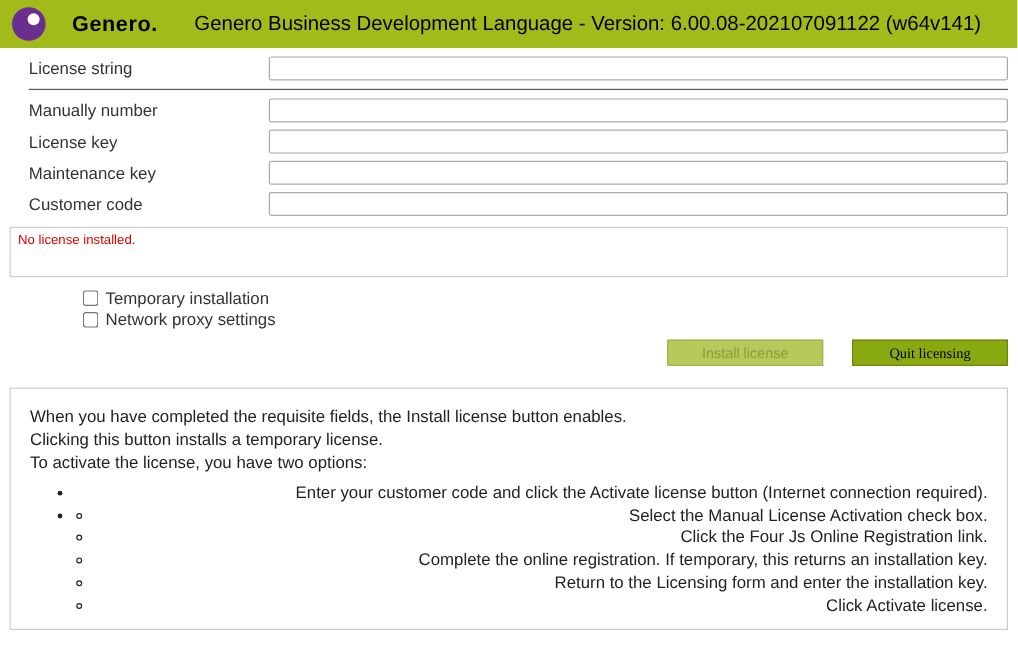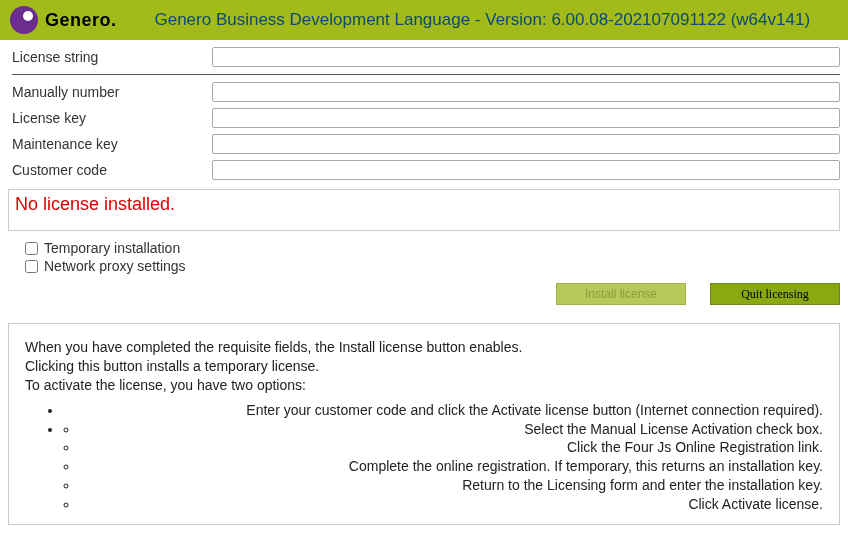--- a/index.html
+++ b/index.html
@@ -13,21 +13,21 @@
     .header-bar {
       background: #a3bb1a;
       display: flex;
       align-items: center;
       padding: 6px 10px;
       gap: 10px;
     }
     .logo-wrap {
       display: flex;
       align-items: center;
-      gap: 7px;
+      gap: 22px;
     }
     .logo-circle {
       width: 28px;
       height: 28px;
       background: #6b2d8e;
       border-radius: 50%;
       position: relative;
       display: flex;
       align-items: center;
       justify-content: center;
@@ -45,25 +45,25 @@
       font-family: Arial, sans-serif;
       font-weight: bold;
       font-size: 18px;
       color: #000;
       letter-spacing: 0.5px;
     }
     .header-title {
       flex: 1;
       text-align: center;
       font-size: 17px;
-      color: #0c4a6e;
+      color: #000000;
       font-weight: normal;
     }
     .form-area {
-      padding: 4px 8px 0 12px;
+      padding: 4px 8px 0 24px;
     }
     .form-row {
       display: flex;
       align-items: center;
       padding: 3px 0;
     }
     .form-label {
       width: 200px;
       color: #333;
       font-size: 14px;
@@ -81,32 +81,33 @@
       border: none;
       border-top: 1.5px solid #555;
       margin: 4px 0 4px 0;
     }
     .status-box {
       margin: 6px 8px 4px 8px;
       border: 1px solid #ccc;
       height: 42px;
       padding: 4px 6px;
       color: #d00;
-      font-size: 18px;
+      font-size: 11px;
     }
     .checks {
       padding: 4px 10px 2px 10px;
     }
     .check-row {
       display: flex;
       align-items: center;
       gap: 6px;
       padding: 1px 15px;
       font-size: 14px;
       color: #333;
+      margin-left: 44px;
     }
     .check-row input[type="checkbox"] {
       width: 13px;
       height: 13px;
     }
     .buttons-row {
       display: flex;
       justify-content: flex-end;
       gap: 24px;
       padding: 6px 8px 10px 8px;

